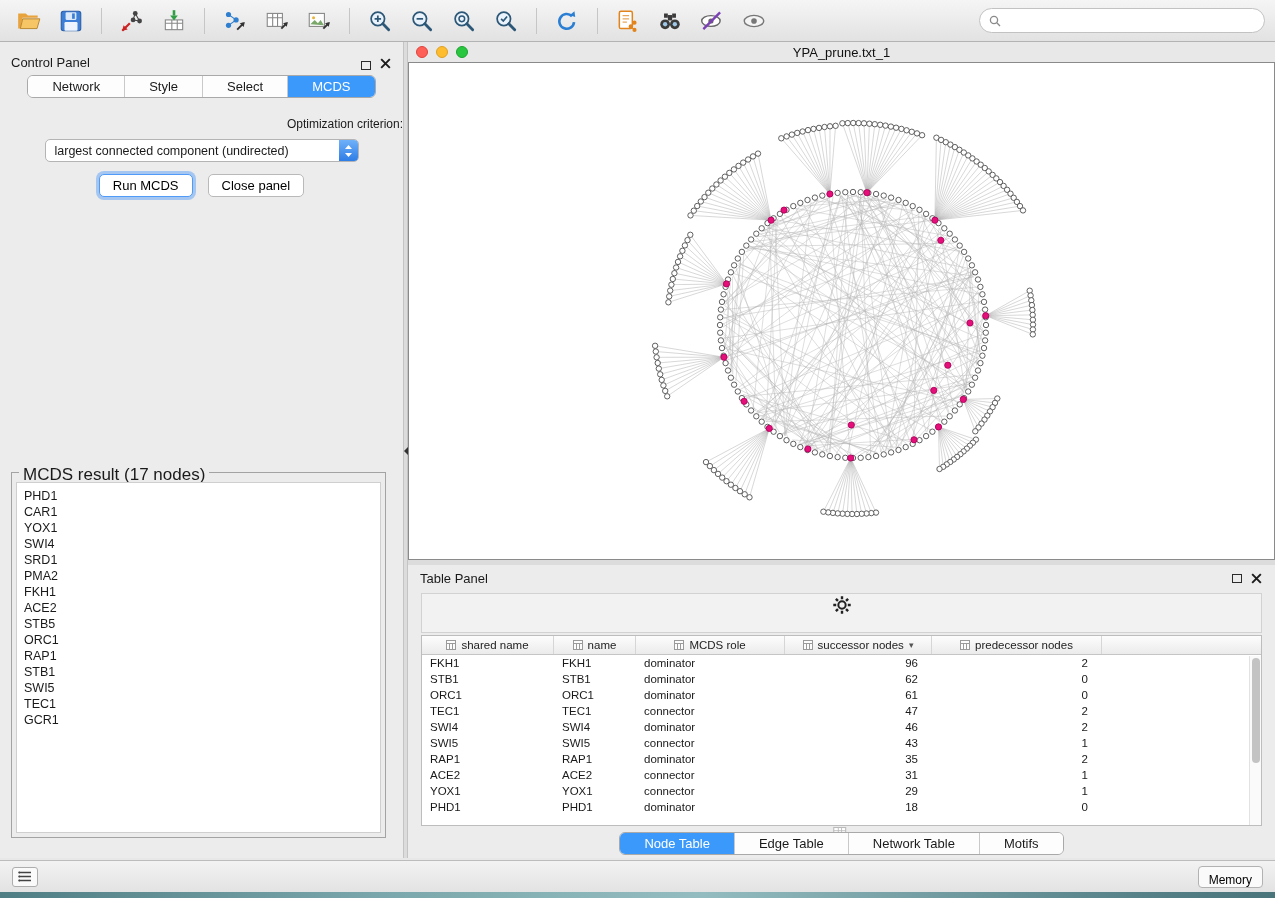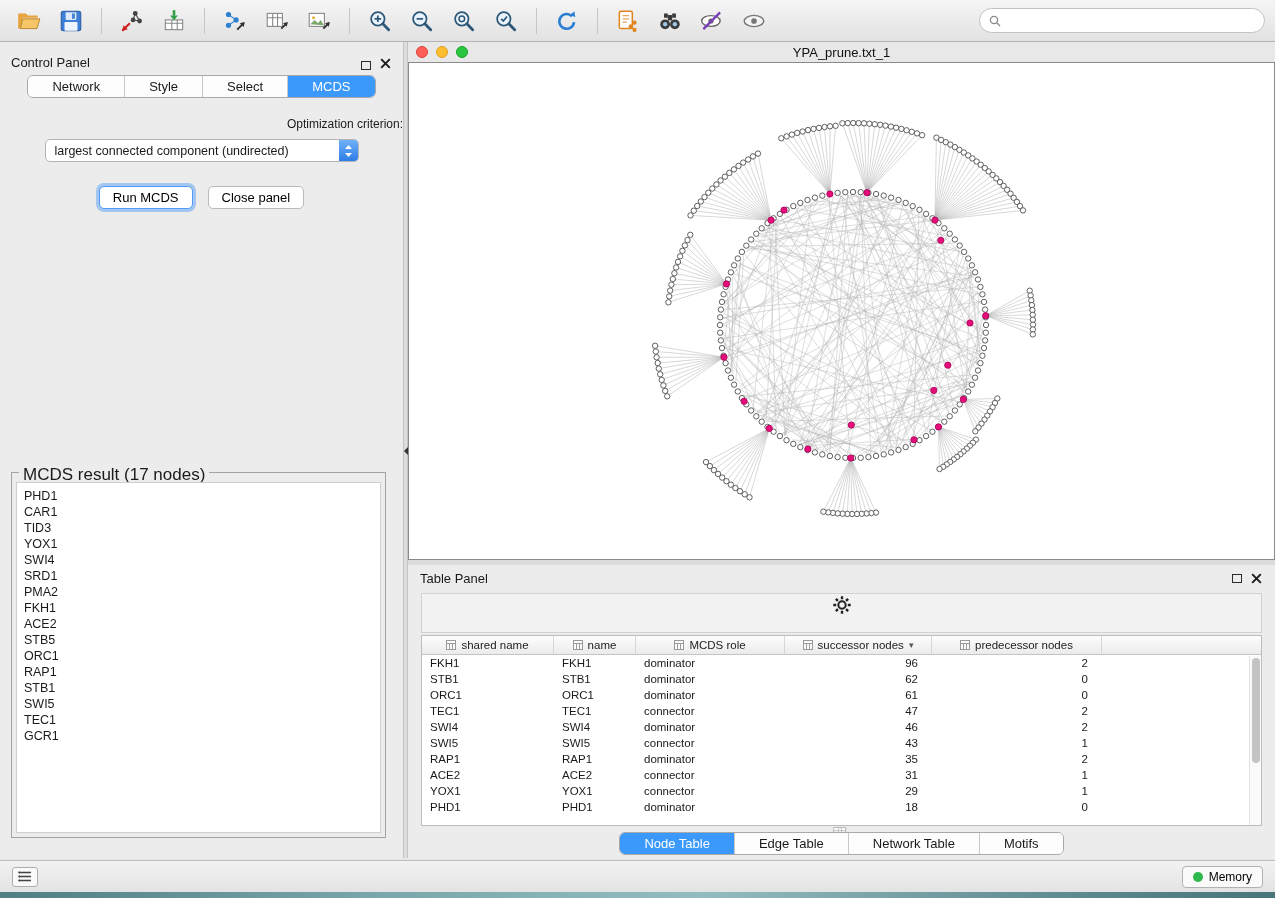--- a/index.html
+++ b/index.html
@@ -24,21 +24,21 @@
   .close-x { width:13px; height:13px; display:inline-block; }
   .seg-row { display:flex; justify-content:center; margin-top:5px; }
   .seg { display:inline-flex; border:1px solid #a9a9a9; border-radius:6px; overflow:hidden; background:#fdfdfd; }
   .seg-btn { border:none; background:#fdfdfd; padding:3px 24px; font:13px "Liberation Sans",sans-serif; color:#1a1a1a; border-left:1px solid #c9c9c9; cursor:pointer; }
   .seg-btn:first-child { border-left:none; }
   .seg-btn.active { background:#3b99fc; color:#fff; }
   .opt-label { text-align:right; margin-top:19px; font-size:12px; }
   .dropdown { width:314px; margin:8px auto 0; height:23px; background:#fff; border:1px solid #b4b4b4; border-radius:5px; display:flex; align-items:center; padding-left:9px; position:relative; cursor:pointer; }
   .dropdown .dd-text { flex:1; font-size:12.5px; white-space:nowrap; overflow:hidden; }
   .dd-cap { width:19px; height:21px; border-radius:0 4px 4px 0; background:linear-gradient(#6fb1f9,#2e7de6); display:flex; align-items:center; justify-content:center; }
-  .btn-row { display:flex; justify-content:center; gap:15px; margin-top:24px; }
+  .btn-row { display:flex; justify-content:center; gap:15px; margin-top:12px; }
   .mac-btn { background:#fff; border:1px solid #b9b9b9; border-radius:5px; padding:3px 13px; font:13px "Liberation Sans",sans-serif; height:23px; cursor:pointer; }
   .mac-btn.focused { border-color:#4f9bf7; box-shadow:0 0 0 3px rgba(77,154,247,.45); }
   .result-group { position:absolute; left:11px; right:17px; top:430px; bottom:20px; border:1px solid #a3a3a3; }
   .result-group-title { position:absolute; top:-8px; left:7px; background:#ececec; padding:0 4px; font-size:17px; }
   .result-list { position:absolute; left:4px; right:4px; top:9px; bottom:4px; background:#fff; border:1px solid #cfcfcf; padding:5px 7px; font-size:12.5px; line-height:16px; overflow:hidden; }
   .result-item { height:16px; }
 
   
   .v-splitter { position:absolute; left:403px; top:42px; width:5px; bottom:40px; background:#dcdcdc; border-left:1px solid #c4c4c4; border-right:1px solid #c4c4c4; cursor:col-resize; }
   .v-splitter .collapse-arrow { position:absolute; top:405px; left:0; width:0; height:0; border-top:4px solid transparent; border-bottom:4px solid transparent; border-right:4px solid #333; }
@@ -73,21 +73,21 @@
   .c0{width:132px;} .c1{width:82px;} .c2{width:149px;} .c3{width:147px;} .c4{width:170px;} .cf{flex:1; border-right:none;}
   .vscroll { position:absolute; top:20px; right:0; bottom:0; width:12px; background:#fafafa; border-left:1px solid #e2e2e2; }
   .vthumb { position:absolute; top:2px; left:2px; width:8px; height:62%; background:#c3c3c3; border-radius:4px; }
   .table-tabs-row { display:flex; justify-content:center; margin-top:6px; }
 
   
   .status-bar { position:absolute; left:0; right:0; bottom:6px; height:32px;
     background:linear-gradient(#f2f2f2,#e3e3e3); border-top:1px solid #bcbcbc;
     display:flex; align-items:center; padding:0 12px; }
   .list-btn { width:26px; height:20px; border:1px solid #adadad; border-radius:3px; background:#fafafa; display:flex; align-items:center; justify-content:center; cursor:pointer; }
-  .memory-btn { margin-left:auto; height:22px; border:1px solid #b2b2b2; border-radius:4px; background:#fafafa; display:flex; align-items:center; gap:6px; padding:0 10px; font:12px "Liberation Sans",sans-serif; cursor:pointer; }
+  .memory-btn { margin-left:auto; height:22px; border:1px solid #b2b2b2; border-radius:4px; background:#fafafa; display:flex; align-items:center; gap:6px; padding:0 10px; font:12px "Liberation Sans",sans-serif; cursor:pointer;flex-direction:column; }
   .mem-dot { width:10px; height:10px; border-radius:50%; background:#2db84d; display:inline-block; }
   .desktop-strip { position:absolute; left:0; right:0; bottom:0; height:6px;
     background:linear-gradient(90deg,#4f7e84,#7aa7ab 30%,#93bcc0 55%,#5d888d 85%,#48747a); }
 </style>
 </head>
 <body>
 
 <div class="app">
 
   <div class="toolbar">
@@ -259,21 +259,20 @@
     </div>
     <div class="btn-row">
       <button class="mac-btn focused">Run MCDS</button>
       <button class="mac-btn">Close panel</button>
     </div>
     <div class="result-group">
       <span class="result-group-title">MCDS result (17 nodes)</span>
       <div class="result-list">
           <div class="result-item">PHD1</div>
           <div class="result-item">CAR1</div>
-          <div class="result-item">TID3</div>
           <div class="result-item">YOX1</div>
           <div class="result-item">SWI4</div>
           <div class="result-item">SRD1</div>
           <div class="result-item">PMA2</div>
           <div class="result-item">FKH1</div>
           <div class="result-item">ACE2</div>
           <div class="result-item">STB5</div>
           <div class="result-item">ORC1</div>
           <div class="result-item">RAP1</div>
           <div class="result-item">STB1</div>

